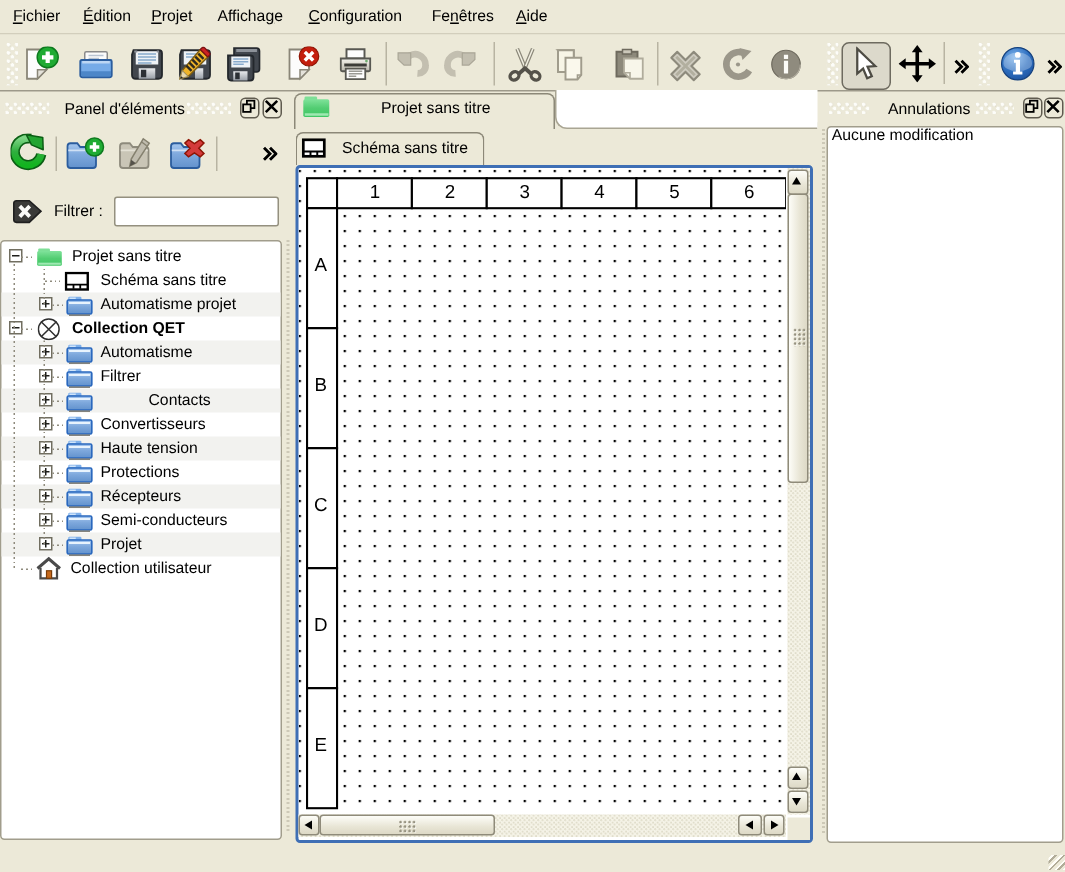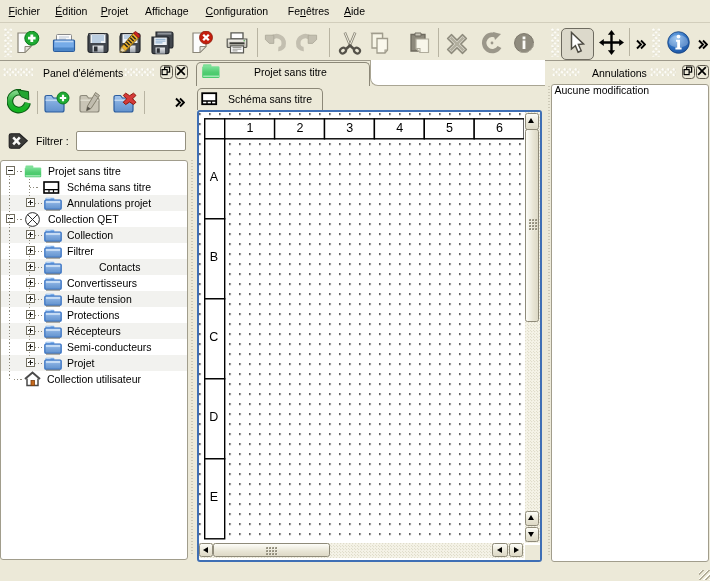--- a/index.html
+++ b/index.html
@@ -308,40 +308,40 @@
 </div>
 <div class="trow alt" style="top:195px;">
 <div class="ebox plus" style="left:25px;top:3px;"></div>
 <svg style="position:absolute;left:43px;top:0.5px;" width="18" height="15">
         <path d="M1.5,4.5 L1.5,2.6 Q1.5,1.8 2.3,1.8 L9.5,1.8 Q10.3,1.8 10.3,2.6 L10.3,4.5 Z" fill="#7fb0ea"></path>
         <path d="M2.3,2.8 L6.5,2.8" stroke="#cfe4fa" stroke-width="1"></path>
         <rect x="0.8" y="4" width="16.4" height="9.3" rx="1" fill="url(#fb)" stroke="#2a68be" stroke-width="1.1"></rect>
         <path d="M2,6 L16,6" stroke="#e8f3fd" stroke-width="1.2"></path>
         <rect x="2" y="13.6" width="14" height="1" fill="#777770"></rect>
       </svg>
-<div class="titext" style="left:66px;">Annulations projet</div>
+<div class="titext" style="left:66px;">Automatisme projet</div>
 </div>
 <div class="trow" style="top:211px;">
 <div class="ebox" style="left:5px;top:3px;"></div>
 <svg style="position:absolute;left:24px;top:0.5px;" width="16" height="16">
         <circle cx="7.5" cy="7.5" r="6.9" fill="#fff" stroke="#2e2e2e" stroke-width="1"></circle>
         <path d="M2.3,2.3 L12.7,12.7 M12.7,2.3 L2.3,12.7" stroke="#2e2e2e" stroke-width="1"></path>
       </svg>
-<div class="titext" style="left:47px;">Collection QET</div>
+<div class="titext" style="left:47px;font-weight:bold;">Collection QET</div>
 </div>
 <div class="trow alt" style="top:227px;">
 <div class="ebox plus" style="left:25px;top:3px;"></div>
 <svg style="position:absolute;left:43px;top:0.5px;" width="18" height="15">
         <path d="M1.5,4.5 L1.5,2.6 Q1.5,1.8 2.3,1.8 L9.5,1.8 Q10.3,1.8 10.3,2.6 L10.3,4.5 Z" fill="#7fb0ea"></path>
         <path d="M2.3,2.8 L6.5,2.8" stroke="#cfe4fa" stroke-width="1"></path>
         <rect x="0.8" y="4" width="16.4" height="9.3" rx="1" fill="url(#fb)" stroke="#2a68be" stroke-width="1.1"></rect>
         <path d="M2,6 L16,6" stroke="#e8f3fd" stroke-width="1.2"></path>
         <rect x="2" y="13.6" width="14" height="1" fill="#777770"></rect>
       </svg>
-<div class="titext" style="left:66px;">Collection</div>
+<div class="titext" style="left:66px;">Automatisme</div>
 </div>
 <div class="trow" style="top:243px;">
 <div class="ebox plus" style="left:25px;top:3px;"></div>
 <svg style="position:absolute;left:43px;top:0.5px;" width="18" height="15">
         <path d="M1.5,4.5 L1.5,2.6 Q1.5,1.8 2.3,1.8 L9.5,1.8 Q10.3,1.8 10.3,2.6 L10.3,4.5 Z" fill="#7fb0ea"></path>
         <path d="M2.3,2.8 L6.5,2.8" stroke="#cfe4fa" stroke-width="1"></path>
         <rect x="0.8" y="4" width="16.4" height="9.3" rx="1" fill="url(#fb)" stroke="#2a68be" stroke-width="1.1"></rect>
         <path d="M2,6 L16,6" stroke="#e8f3fd" stroke-width="1.2"></path>
         <rect x="2" y="13.6" width="14" height="1" fill="#777770"></rect>
       </svg>

